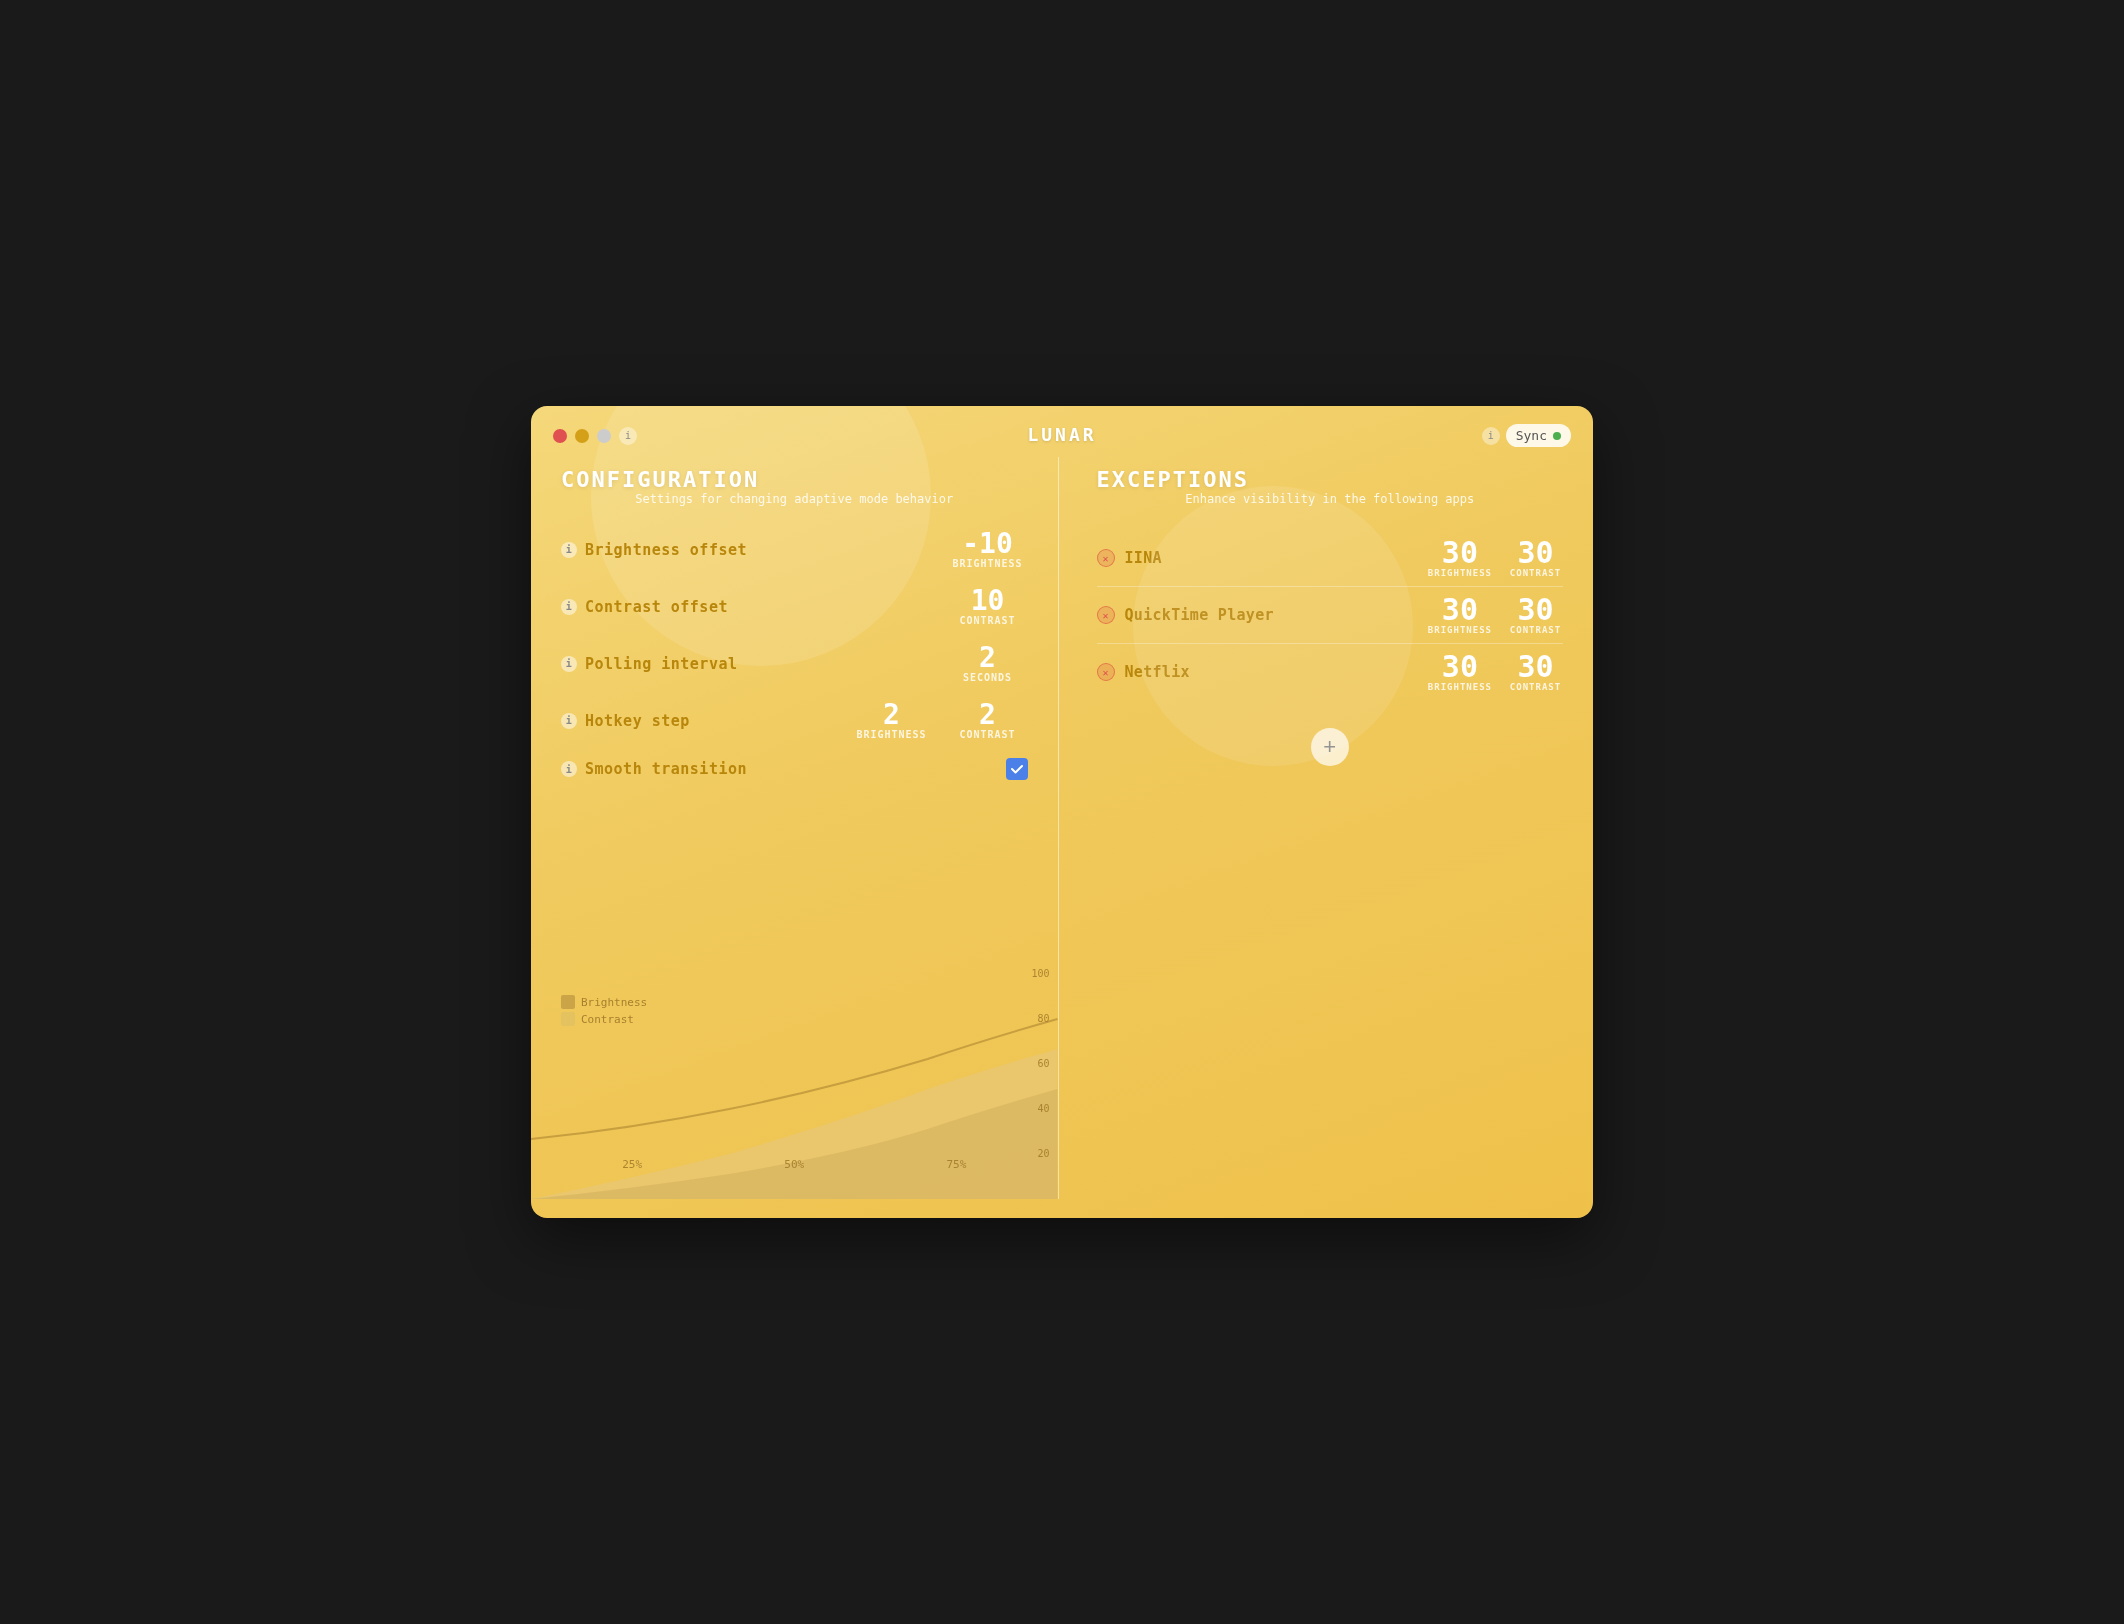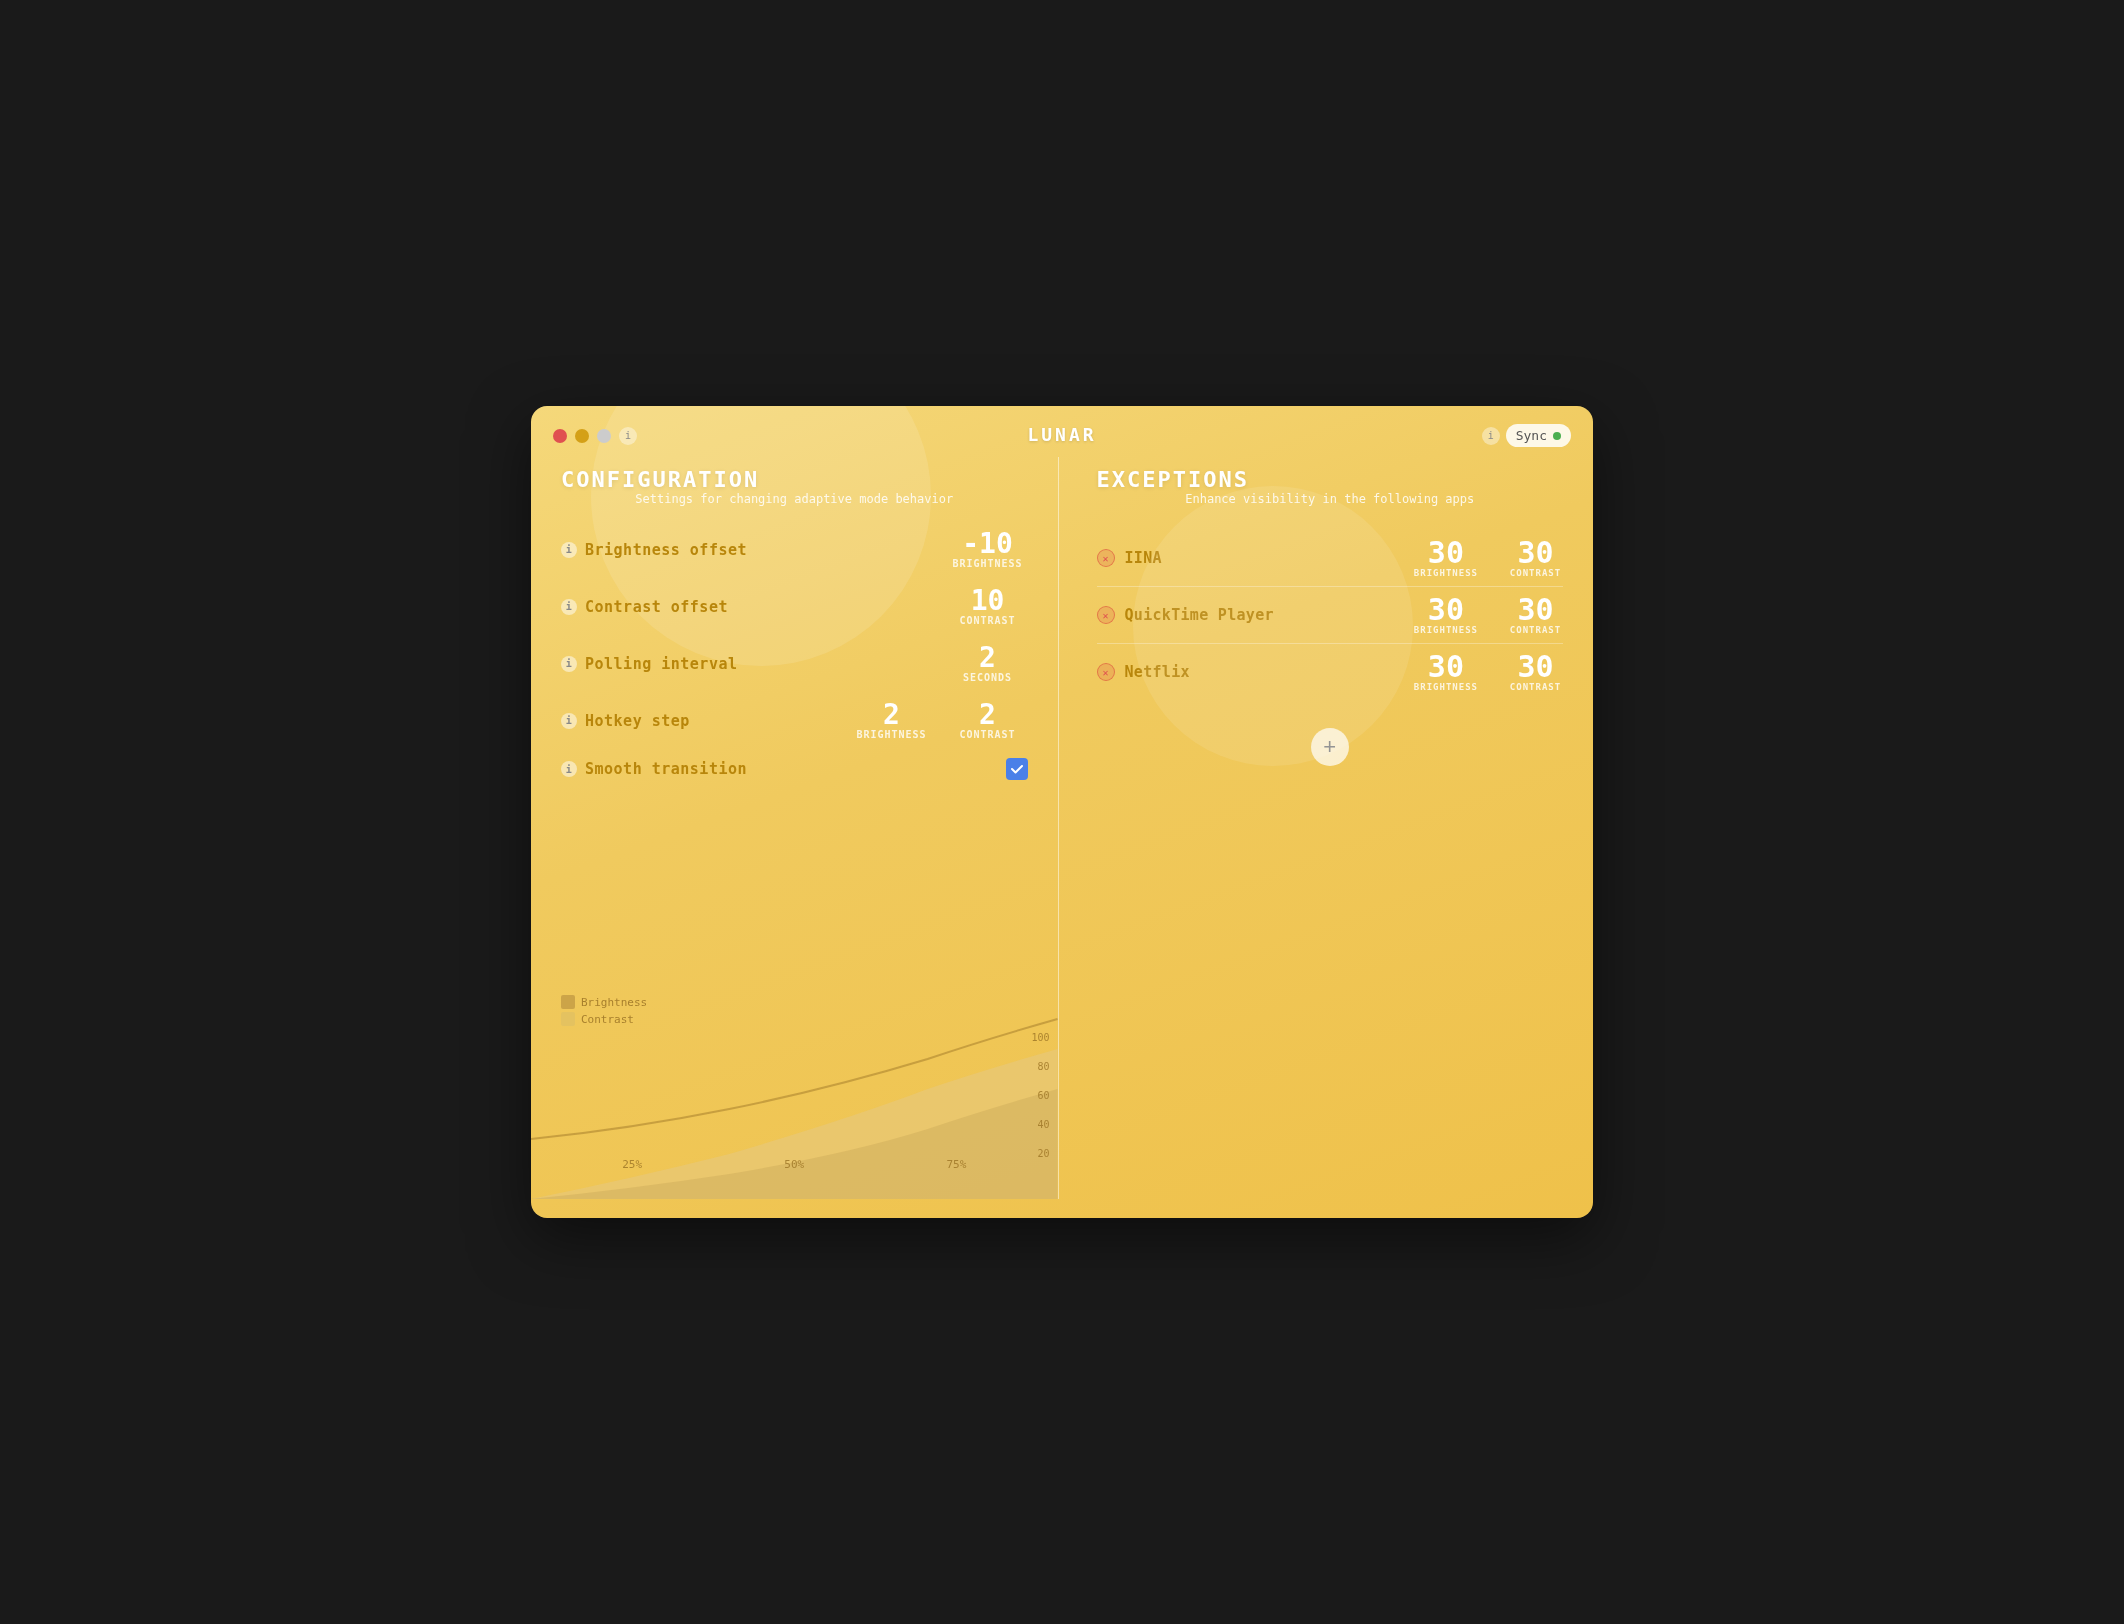--- a/index.html
+++ b/index.html
@@ -308,20 +308,21 @@
       display: flex;
       flex-direction: column-reverse;
       gap: 18px;
     }
 
     .chart-label-y {
       font-size: 10px;
       color: rgba(160,120,40,0.85);
       font-weight: 500;
       text-align: right;
+      margin-top: 16px;
     }
 
     
     .right-panel {
       flex: 1;
       padding: 10px 30px 20px 38px;
       position: relative;
     }
 
     .exceptions-row {
@@ -360,21 +361,21 @@
     .app-name-text {
       font-size: 15px;
       font-weight: 700;
       color: #b8860b;
       font-family: 'SF Mono', 'Menlo', monospace;
       letter-spacing: 0.3px;
     }
 
     .exception-values {
       display: flex;
-      gap: 30px;
+      gap: 16px;
       justify-content: center;
     }
 
     .exc-val {
       text-align: center;
       min-width: 55px;
     }
 
     .exc-val .big-num {
       font-size: 30px;

